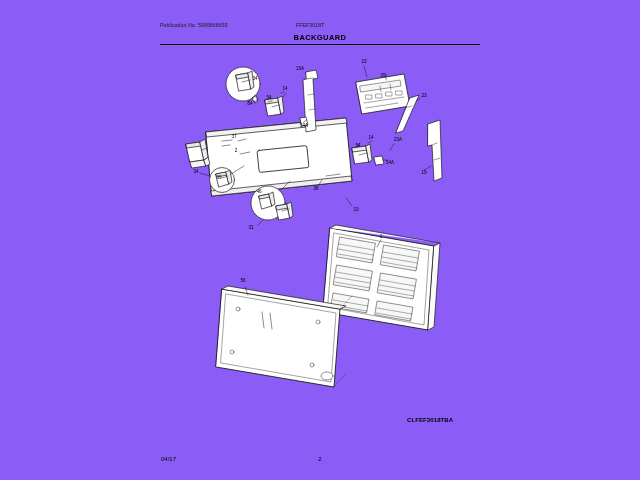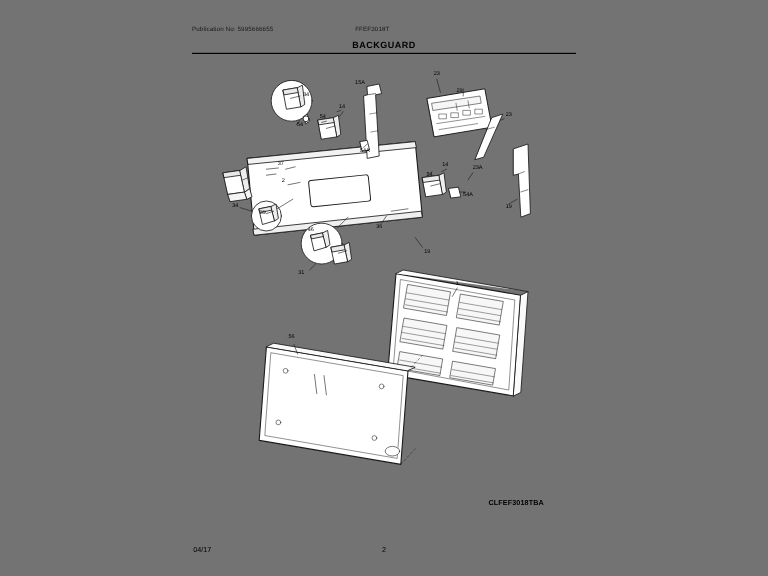--- a/index.html
+++ b/index.html
@@ -11,21 +11,21 @@
     width: 640px;
     height: 480px;
     font-family: "Liberation Sans", sans-serif;
     color: #000;
     overflow: hidden;
   }
   .page {
     position: relative;
     width: 640px;
     height: 480px;
-    background: #737373;
+    background: #8b5cf6;
   }
 
   
   .hdr-pub {
     position: absolute;
     left: 160px;
     top: 22px;
     font-size: 5.2px;
     letter-spacing: .1px;
     color: #1a1a1a;

